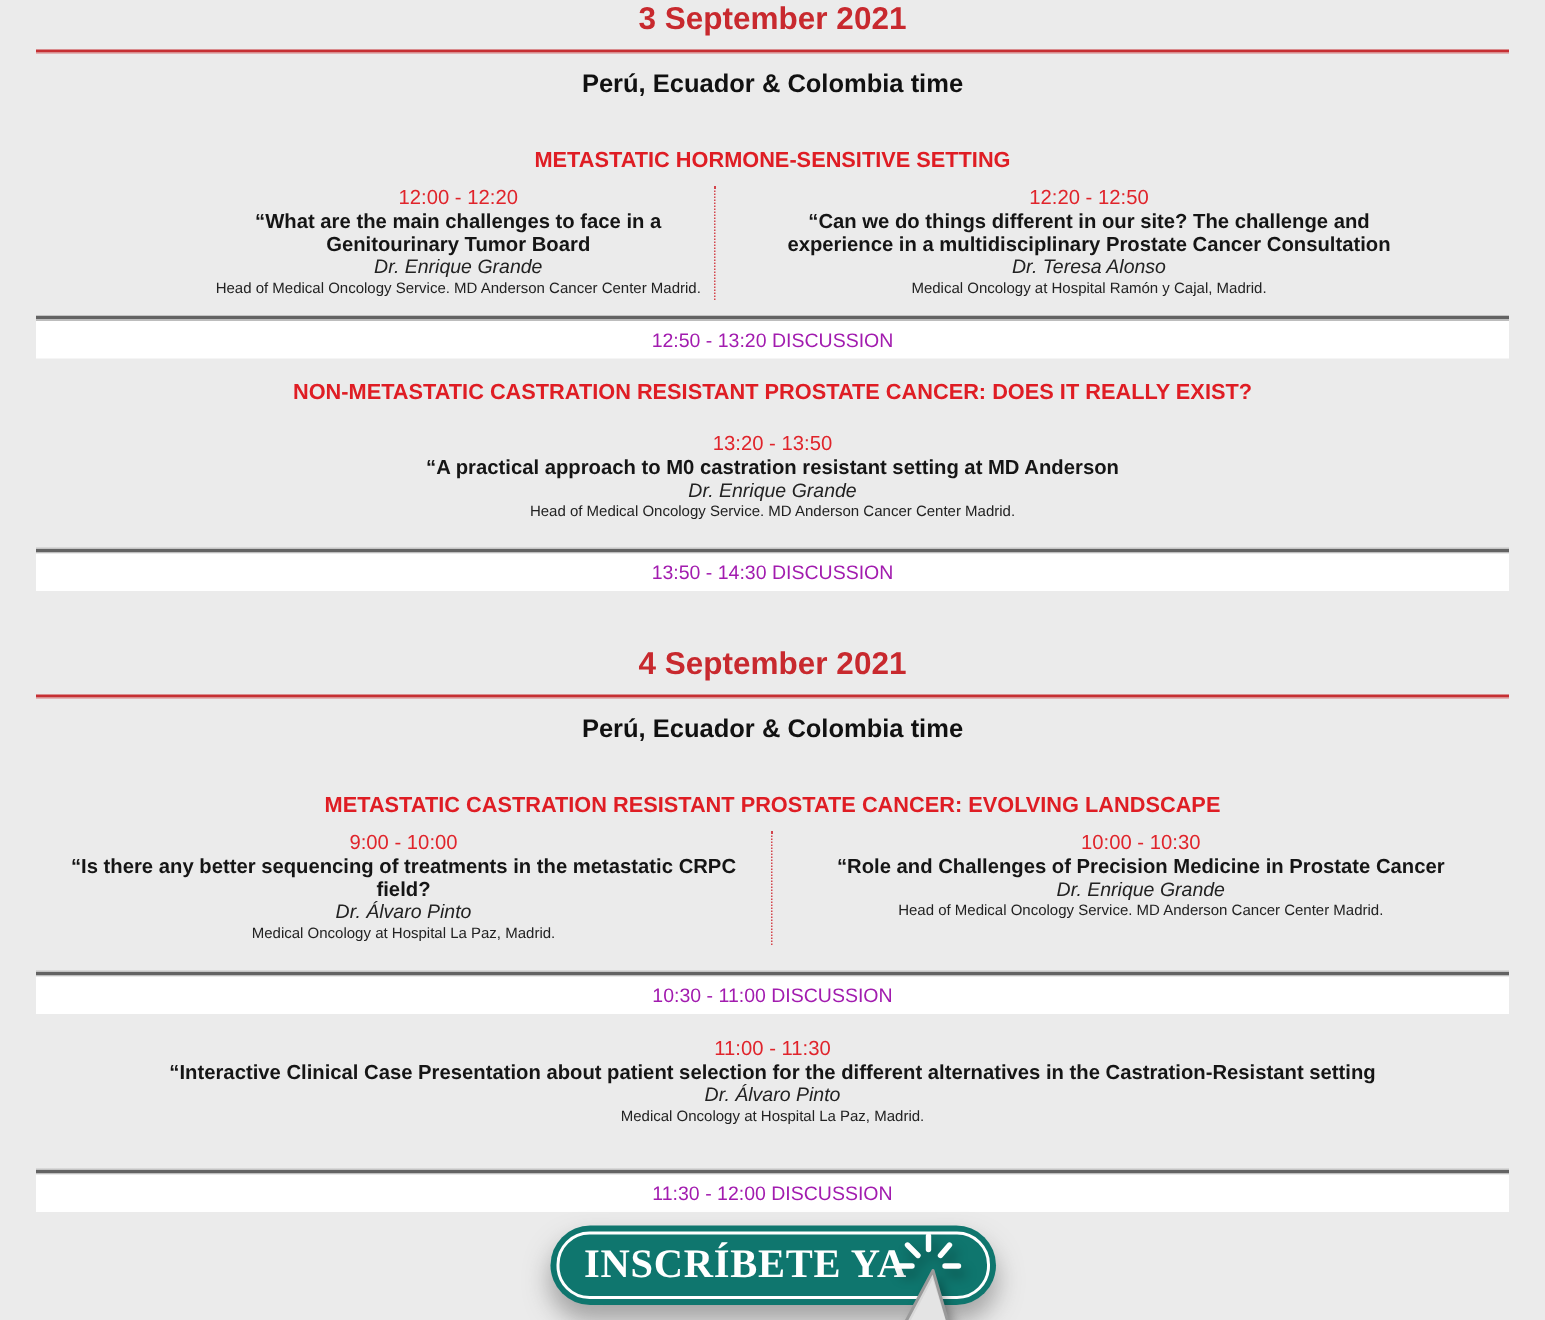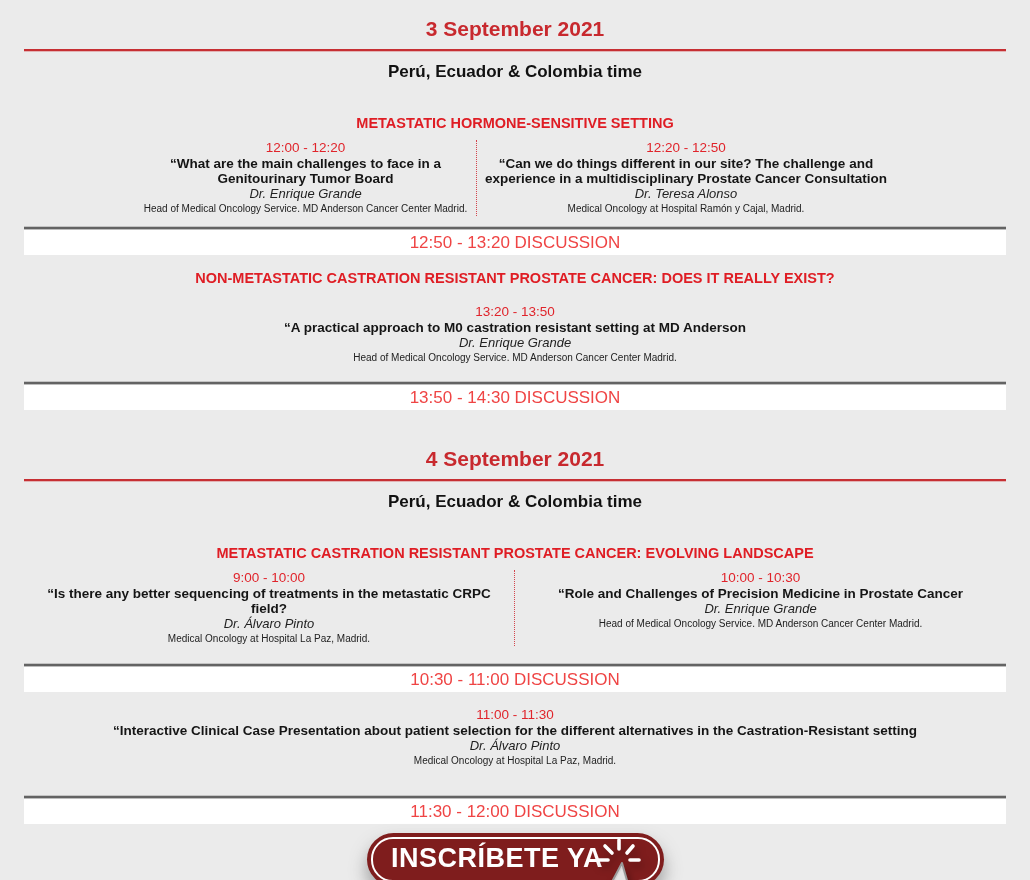--- a/index.html
+++ b/index.html
@@ -2,47 +2,48 @@
 <html><head>
 <meta charset="utf-8">
 <style>
   html,body{margin:0;padding:0;}
   .wrap{
     width:1030px;height:880px;background:#ebebeb;overflow:hidden;
     font-family:"Liberation Sans",sans-serif;color:#1a1a1a;position:relative;
   }
   .inner{padding:0 24px;}
   .day-title{font-size:21px;font-weight:700;color:#c8292e;text-align:center;line-height:25px;}
-  .day-title.first{padding-top:16px;}
+  .day-title.first{padding-top:0;}
   .day-title.second{padding-top:36px;}
   .red-rule{margin-top:8px;border-top:2px solid #c62f33;box-shadow:0 1px 0 rgba(214,110,116,.45);height:0;}
   .timezone{margin-top:13px;font-size:17px;font-weight:700;text-align:center;line-height:15px;color:#111;}
   .section-heading{margin-top:36px;font-size:14.5px;font-weight:700;color:#df1d24;text-align:center;line-height:16px;}
   .pair{display:flex;margin-top:9px;}
-  .pair.narrow{width:760px;margin-left:auto;margin-right:auto;}
+  .pair.narrow{width:760px;margin-left:auto;margin-right:auto;gap:40px;}
   .cell{padding:0 6px;box-sizing:border-box;text-align:center;}
   .pair.narrow .cell.left{flex:0 0 45%;border-right:1px dotted #d3444b;}
   .pair.narrow .cell.right{flex:0 0 55%;}
   .pair.wide .cell.left{flex:0 0 50%;border-right:1px dotted #d3444b;}
   .pair.wide .cell.right{flex:0 0 50%;}
   .time{font-size:13.5px;line-height:16px;color:#e0242b;}
   .session-title{font-size:13.5px;line-height:15px;font-weight:700;color:#151515;}
   .speaker{font-size:13px;line-height:15px;font-style:italic;color:#222;}
   .affiliation{font-size:10px;line-height:15px;color:#222;}
   .single{margin-top:18px;text-align:center;}
   .discussion-bar{margin-top:10px;}
   .bar-top{height:4px;background:linear-gradient(to bottom,#c4c4c4 0 1px,#636363 1px 3px,#bdbdbd 3px 4px);}
   .bar-body{background:#ffffff;height:25px;display:flex;align-items:center;justify-content:center;
-    font-size:17px;color:#ef4444;}  .mt15{margin-top:15px;}  .mt16{margin-top:16px;}
+    font-size:13px;color:#a21caf;}  .mt15{margin-top:15px;}  .mt16{margin-top:16px;}
   .mt17{margin-top:17px;} .mt27{margin-top:27px;}
   .cta-wrap{width:297px;height:53px;margin:9px auto 0;position:relative;}
   .cta-button{
-    width:100%;height:100%;background:#7f1d1d;border:none;border-radius:27px;position:relative;
+    width:100%;height:100%;background:#0f766e;border:none;border-radius:27px;position:relative;
     display:flex;align-items:center;justify-content:center;cursor:pointer;
     box-shadow:0 10px 16px 1px rgba(95,95,95,.5);
+    font-family:Liberation Serif, serif;
   }
   .cta-ring{position:absolute;inset:4px;border:2px solid #ffffff;border-radius:22px;pointer-events:none;}
   .cta-label{color:#ffffff;font-weight:700;font-size:27px;letter-spacing:.5px;
     padding-right:42px;padding-left:6px;line-height:1;position:relative;top:-1px;}
   .cursor-svg{position:absolute;right:-20px;top:4px;width:92px;height:92px;overflow:visible;
     filter:drop-shadow(3px 5px 4px rgba(0,0,0,.35));pointer-events:none;}
 </style>
 </head>
 <body>
 

